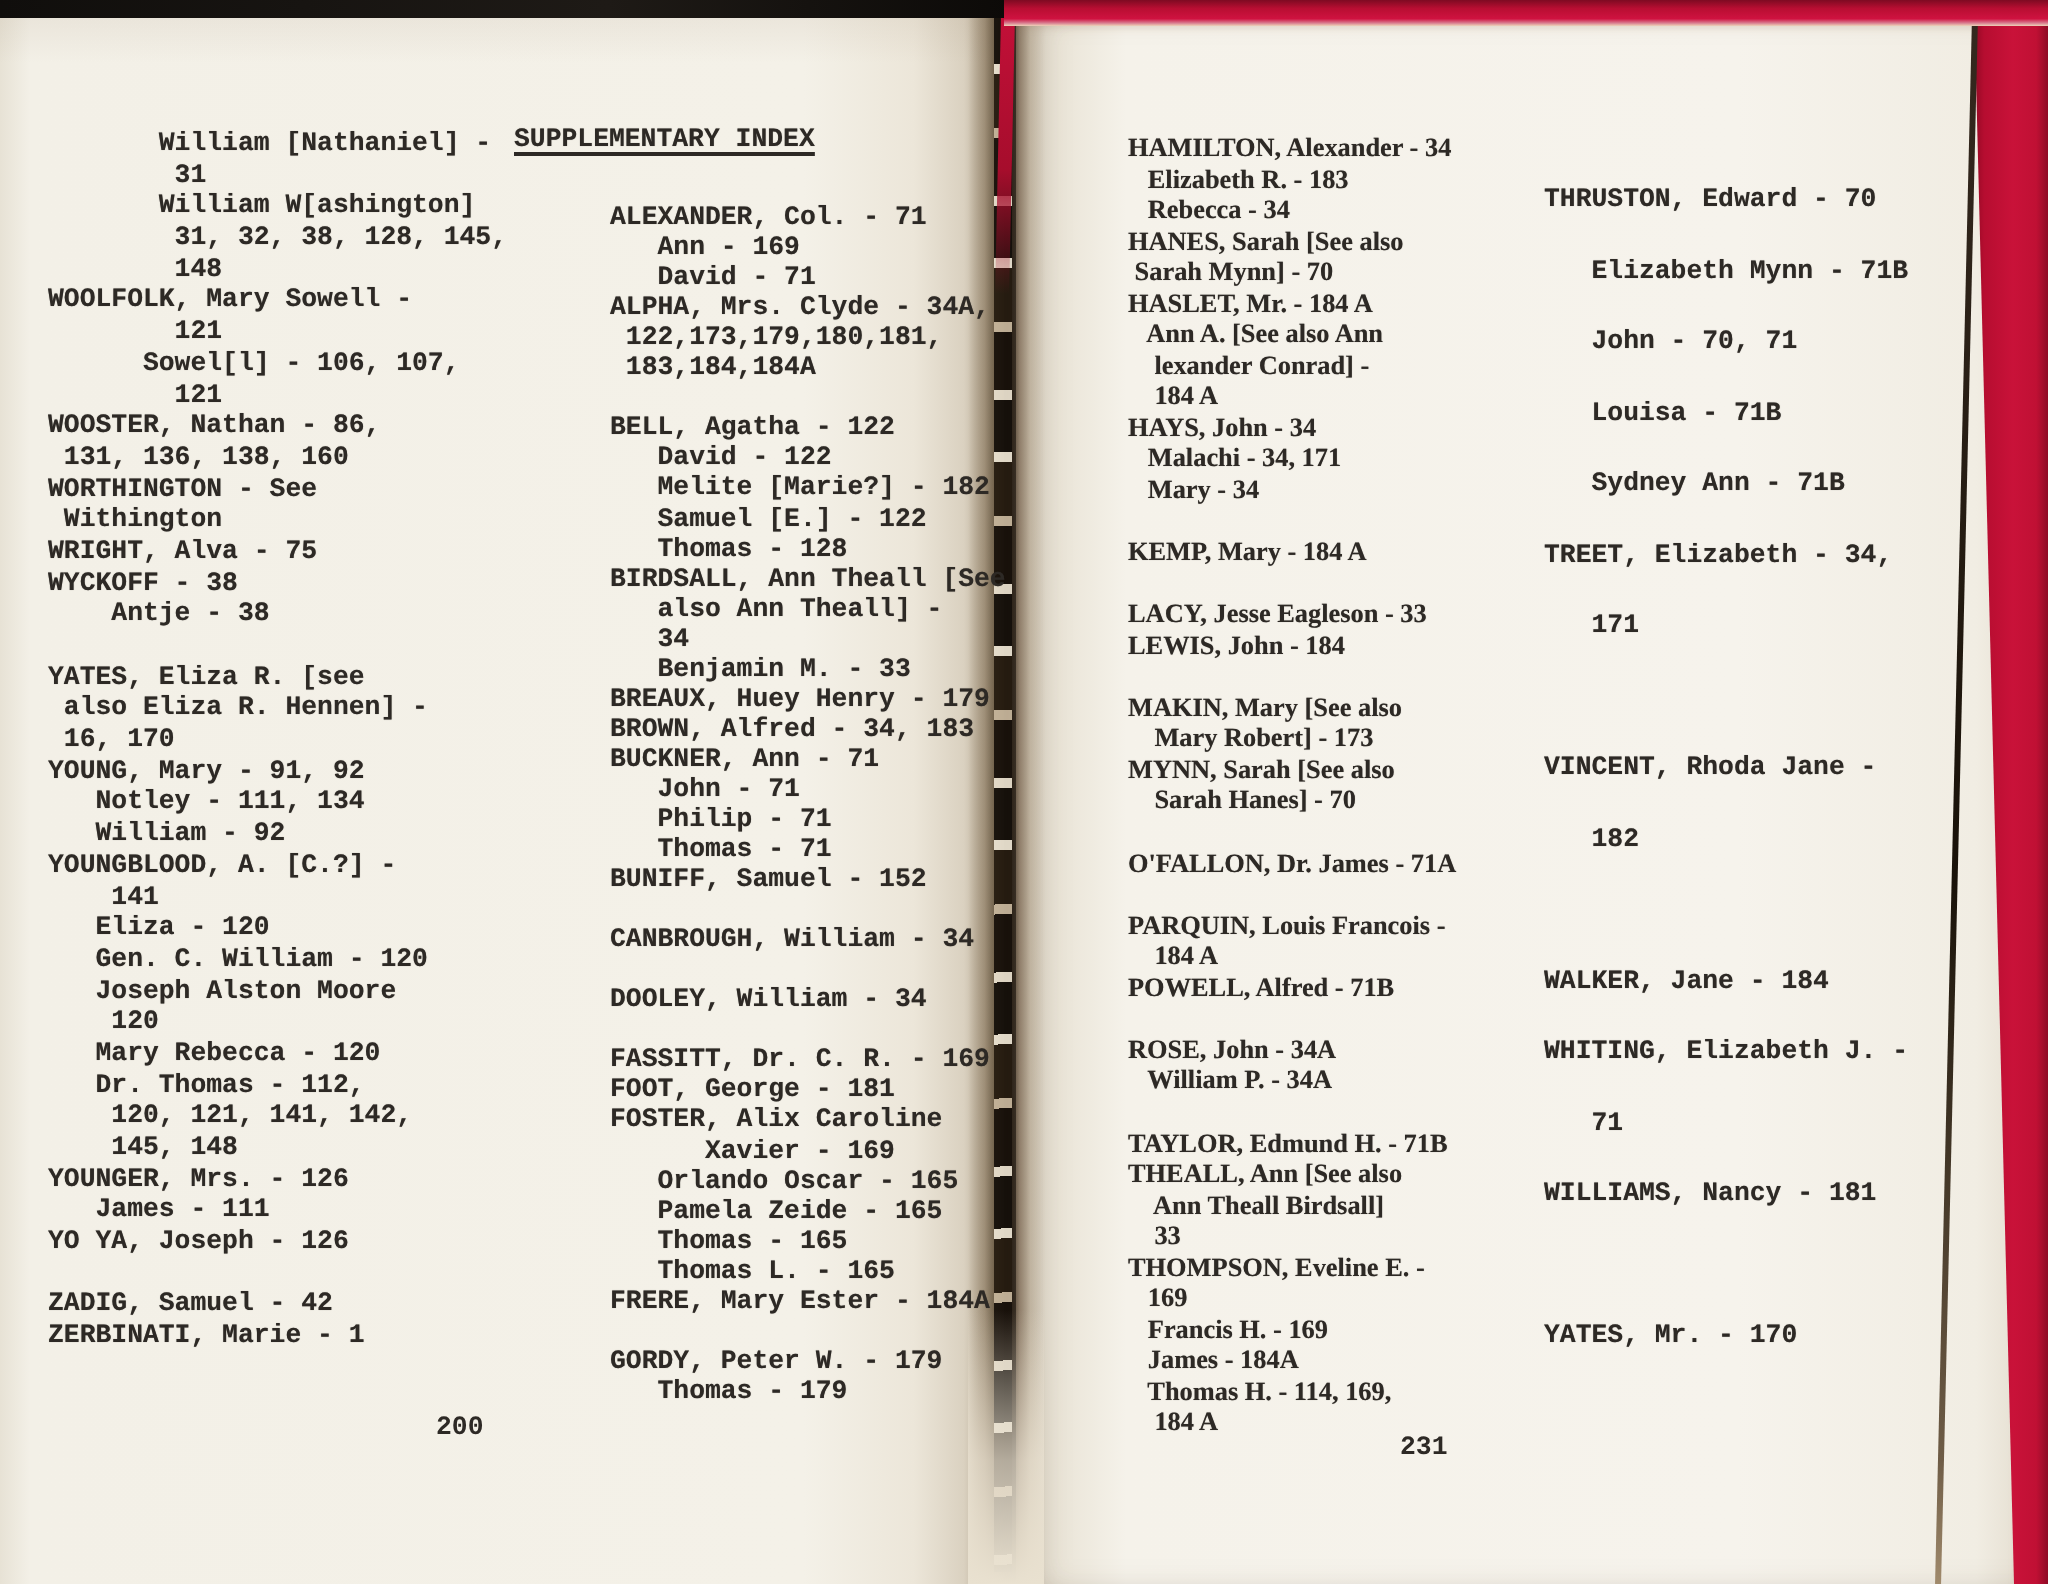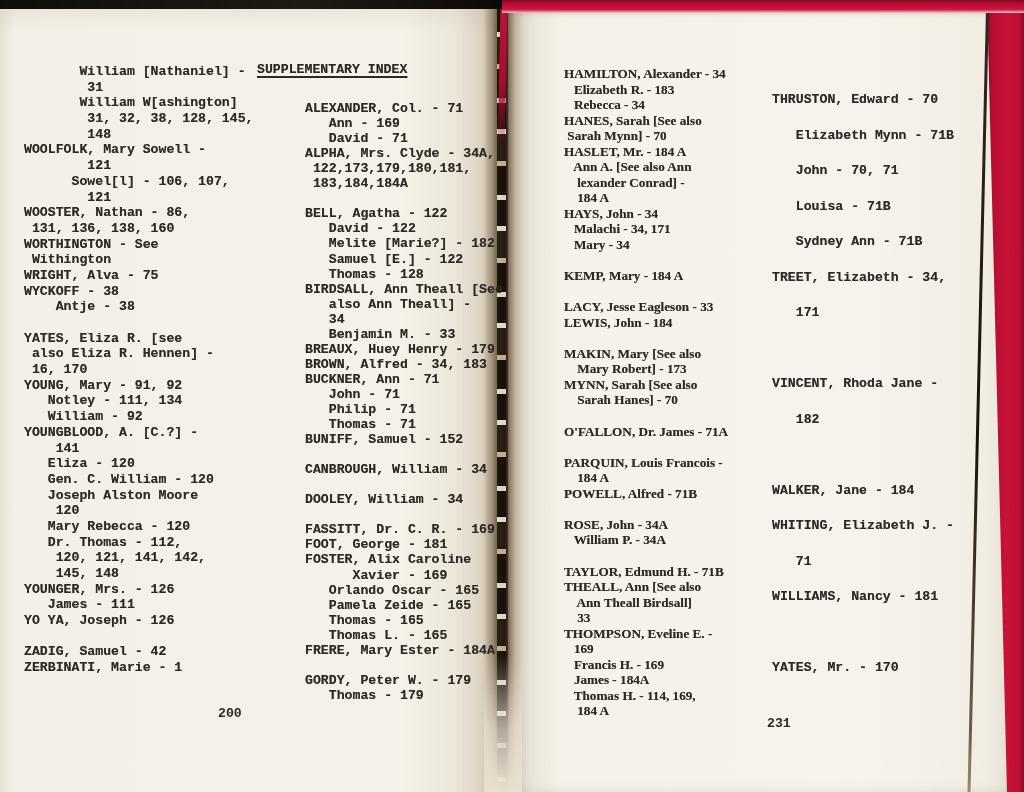--- a/index.html
+++ b/index.html
@@ -80,21 +80,21 @@
     text-shadow:0 0 .4px rgba(45,41,37,.55);
   }
   .col .line{display:block;}
   #col-wz{left:24px;top:64px;}        #col-wz .line{height:15.7px;line-height:15.7px;}
   #col-supp-heading{left:257px;top:62px;text-decoration:underline;text-decoration-thickness:1.5px;text-underline-offset:3px;}
   #col-supp{left:257px;top:86px;margin-left:48px;}     #col-supp .line{height:15.05px;line-height:15.05px;}
   #col-ht{left:564px;top:66px;}       #col-ht .line{height:15.55px;line-height:15.55px;font-family:Liberation Serif, serif;}
   #col-ty{left:772px;top:72px;}       #col-ty .line{height:15.5px;line-height:15.5px;margin-top:20px;}
   .page-number{position:absolute;z-index:5;font-family:"Liberation Mono",monospace;font-weight:bold;font-size:13.2px;color:var(--ink,#2d2925);}
   #page-number-left{left:218px;top:706px;}
-  #page-number-right{left:767px;top:716px;text-align:center;}
+  #page-number-right{left:700px;top:716px;text-align:center;}
 </style>
 </head>
 <body>
 
 <div class="page" id="left-page"></div>
 <div class="page" id="right-page"></div>
 
 <div id="cover-right"></div>
 <div id="page-edge-line"></div>
 

